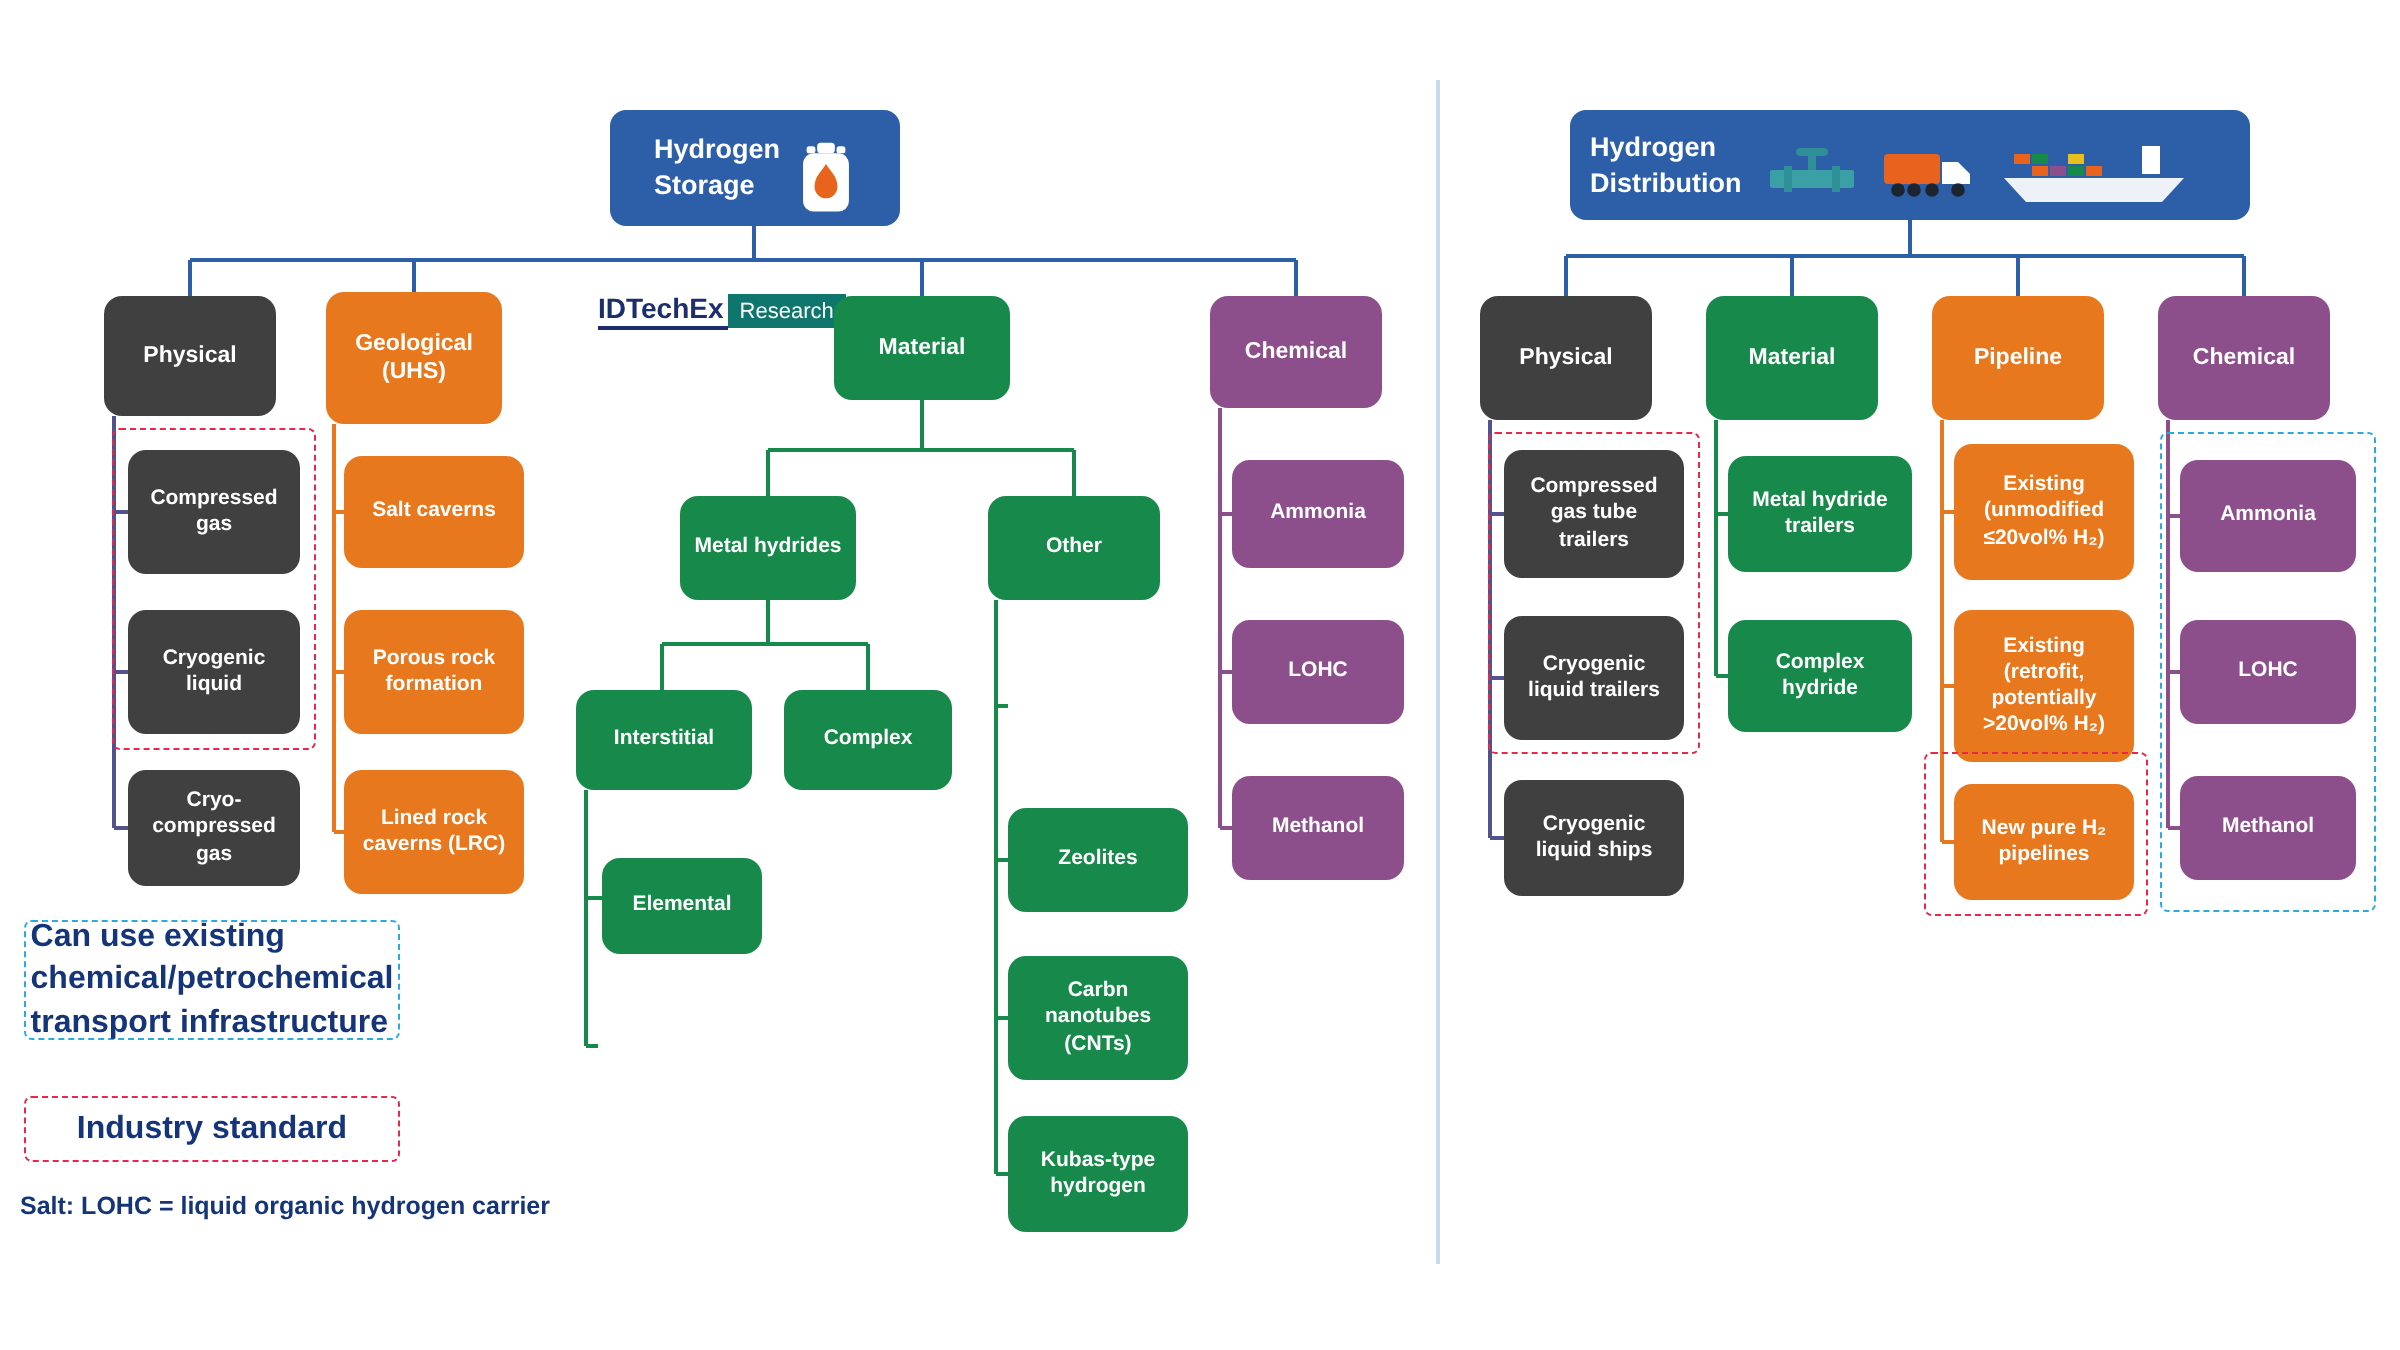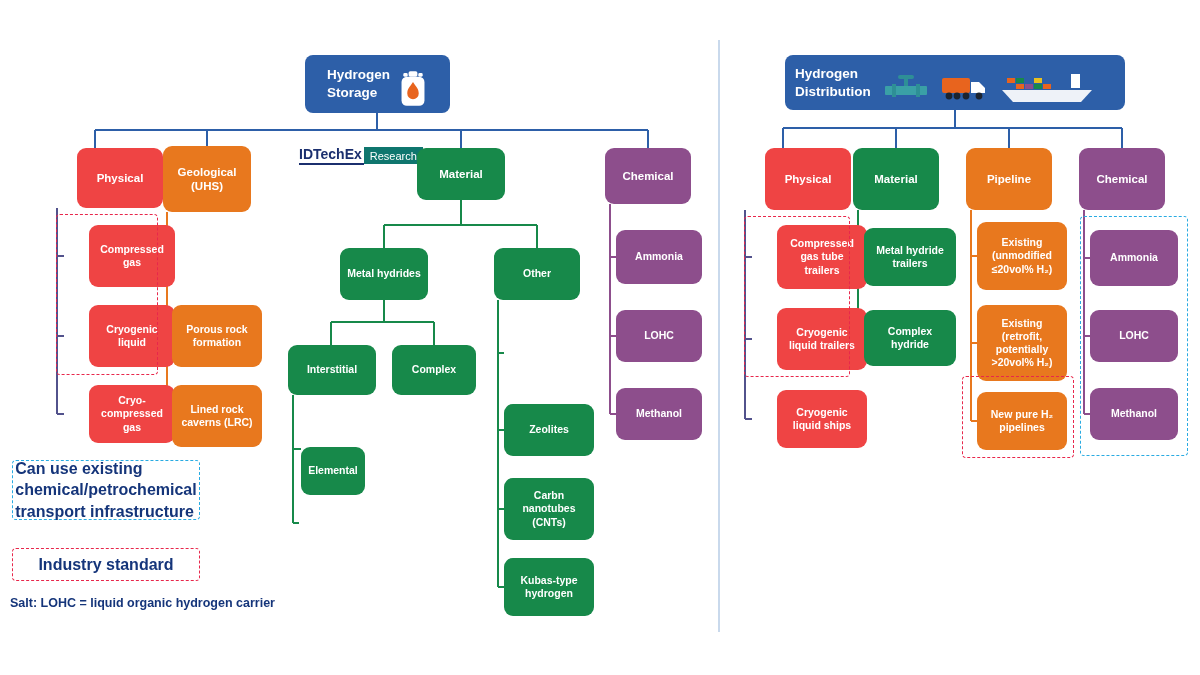--- a/index.html
+++ b/index.html
@@ -3,21 +3,21 @@
 <meta charset="utf-8">
 <style>
   html,body{margin:0;padding:0;background:#ffffff;}
   #canvas{position:relative;width:1200px;height:675px;background:#ffffff;
           font-family:"Liberation Sans", sans-serif;overflow:hidden;}
   .node{position:absolute;border-radius:9px;color:#fff;font-weight:bold;
         display:flex;align-items:center;justify-content:center;text-align:center;
         font-size:10.5px;line-height:1.25;white-space:pre-line;padding:3px;box-sizing:border-box;}
   .cat{font-size:11.5px;}
   .blue{background:#2d5fa8;}
-  .slate{background:#ef4444;margin-left:25px;}
+  .slate{background:#404040;}
   .orange{background:#e8781e;}
   .green{background:#17894a;}
   .purple{background:#8d4e8c;}
   .root{border-radius:8px;display:flex;flex-direction:row;align-items:center;
         justify-content:center;gap:8px;padding:6px 10px;}
   .root .ttl{font-size:13.5px;font-weight:bold;color:#fff;white-space:pre-line;
         text-align:left;line-height:1.3;}
   svg.lines{position:absolute;left:0;top:0;pointer-events:none;}
   svg.lines path{fill:none;stroke-width:2px;}
   .c-blue{stroke:#2d5fa8;}  .c-slate{stroke:#52528c;}
@@ -79,32 +79,33 @@
 
   <div class="node slate" style="left:64px;top:225px;width:86px;height:62px">Compressed
 gas</div>
   <div class="node slate" style="left:64px;top:305px;width:86px;height:62px">Cryogenic
 liquid</div>
   <div class="node slate" style="left:64px;top:385px;width:86px;height:58px">Cryo-
 compressed
 gas</div>
   <div class="dash-red" style="left:56px;top:214px;width:102px;height:161px"></div>
 
+  <div class="node orange" style="left:172px;top:228px;width:90px;height:56px">Salt caverns</div>
   <div class="node orange" style="left:172px;top:305px;width:90px;height:62px">Porous rock
 formation</div>
   <div class="node green" style="left:340px;top:248px;width:88px;height:52px">Metal hydrides</div>
 
   <div class="node orange" style="left:172px;top:385px;width:90px;height:62px">Lined rock
 caverns (LRC)</div>
   <div class="node green" style="left:494px;top:248px;width:86px;height:52px">Other</div>
 
   <div class="node green" style="left:288px;top:345px;width:88px;height:50px">Interstitial</div>
   <div class="node green" style="left:392px;top:345px;width:84px;height:50px">Complex</div>
 
-  <div class="node green" style="left:301px;top:447px;width:64px;height:48px">Elemental</div>
+  <div class="node green" style="left:301px;top:429px;width:80px;height:48px">Elemental</div>
 
   <div class="node green" style="left:504px;top:404px;width:90px;height:52px">Zeolites</div>
   <div class="node green" style="left:504px;top:478px;width:90px;height:62px">Carbn
 nanotubes
 (CNTs)</div>
   <div class="node green" style="left:504px;top:558px;width:90px;height:58px">Kubas-type
 hydrogen</div>
 
   <div class="node purple" style="left:616px;top:230px;width:86px;height:54px">Ammonia</div>
   <div class="node purple" style="left:616px;top:310px;width:86px;height:52px">LOHC</div>

